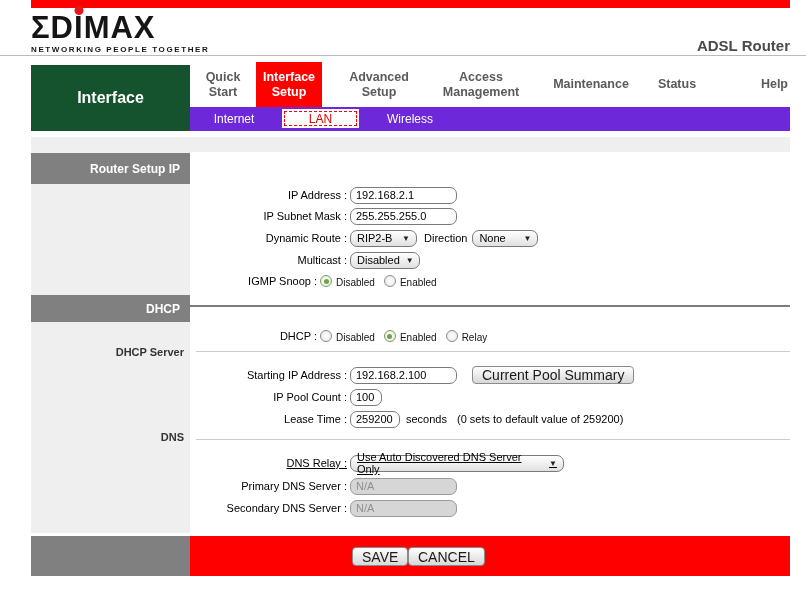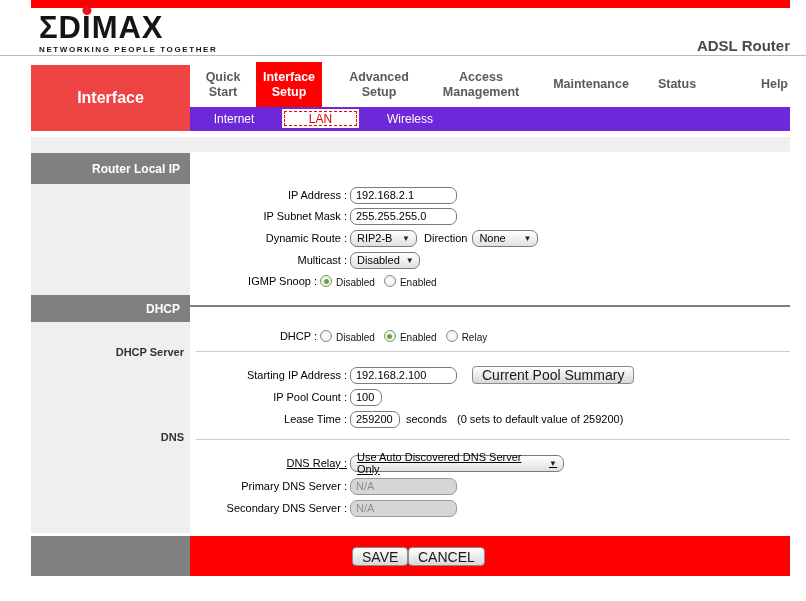--- a/index.html
+++ b/index.html
@@ -1,31 +1,31 @@
 <!DOCTYPE html>
 <html><head>
 <meta charset="utf-8">
 <style>
   html,body{margin:0;padding:0;background:#fff;}
   .page{position:relative;width:806px;height:601px;background:#fff;overflow:hidden;
         font-family:"Liberation Sans", sans-serif;}
 
   
   .topbar{position:absolute;left:31px;top:0;width:759px;height:8px;background:#ff0000;}
-  .logo{position:absolute;left:39px;top:11px;}
+  .logo{position:absolute;left:31px;top:11px;}
   .logo-main{font-size:31px;font-weight:bold;color:#151515;letter-spacing:1px;line-height:34px;}
   .logo-i{position:relative;display:inline-block;}
   .logo-i .dot{position:absolute;left:50%;transform:translateX(-50%);top:-5px;width:9px;height:9px;
                border-radius:50%;background:#e8151d;}
   .logo-tagline{font-size:8px;font-weight:bold;color:#151515;letter-spacing:1.6px;margin-top:0px;}
   .product-title{position:absolute;top:37px;right:16px;font-size:15px;font-weight:bold;color:#4a4a4a;}
   .top-sep{position:absolute;left:0;top:55px;width:806px;height:1px;background:#b7bcc0;}
 
   
-  .sidebar-title{position:absolute;left:31px;top:65px;width:159px;height:66px;background:#ef4444;
+  .sidebar-title{position:absolute;left:31px;top:65px;width:159px;height:66px;background:#14532d;
                  color:#fff;font-size:16px;font-weight:bold;display:flex;align-items:center;justify-content:center;}
   .nav{position:absolute;left:190px;top:62px;width:600px;height:45px;}
   .tab{position:absolute;top:0;height:45px;display:flex;align-items:center;justify-content:center;
        text-align:center;font-weight:bold;font-size:12.5px;color:#5b5b5b;line-height:15px;cursor:pointer;}
   .tab.active{background:#ff0000;color:#ffffff;}
   .tab.t-quick{left:0;width:66px;}
   .tab.t-interface{left:66px;width:66px;}
   .tab.t-advanced{left:152px;width:74px;}
   .tab.t-access{left:236px;width:110px;}
   .tab.t-maintenance{left:346px;width:110px;}
@@ -137,21 +137,21 @@
     <div class="tab t-status">Status</div>
   </div>
   <div class="subnav">
     <div class="subnav-item sn-internet">Internet</div>
     <div class="subnav-item sn-lan active">LAN</div>
     <div class="subnav-item sn-wireless">Wireless</div>
   </div>
 
   <div class="band"></div>
   <div class="leftcol"></div>
-  <div class="sec-header sec-rlip">Router Local IP</div>
+  <div class="sec-header sec-rlip">Router Setup IP</div>
   <div class="sec-header sec-dhcp">DHCP</div>
   <div class="side-label sl-dhcpserver">DHCP Server</div>
   <div class="side-label sl-dns">DNS</div>
   <div class="hline hl-dhcp"></div>
   <div class="hline hl-dhcpserver"></div>
   <div class="hline hl-dns"></div>
 
   <div class="row r-ip">
     <span class="lbl">IP Address :</span>
     <input class="ti w-ip" type="text" value="192.168.2.1" style="">

